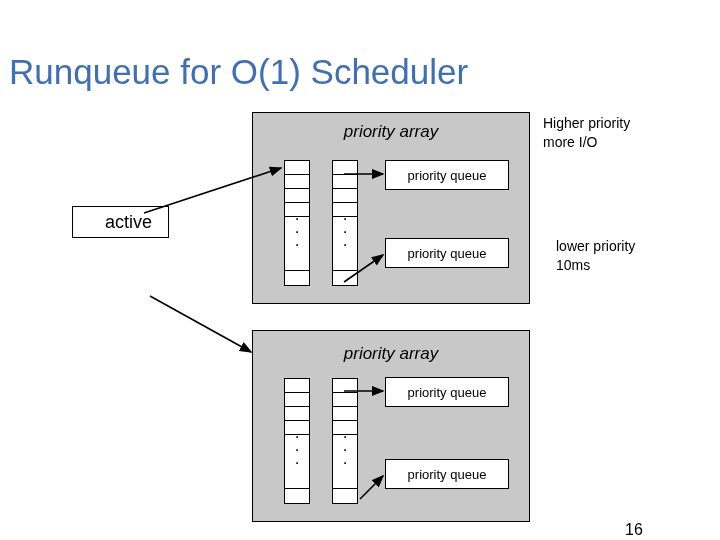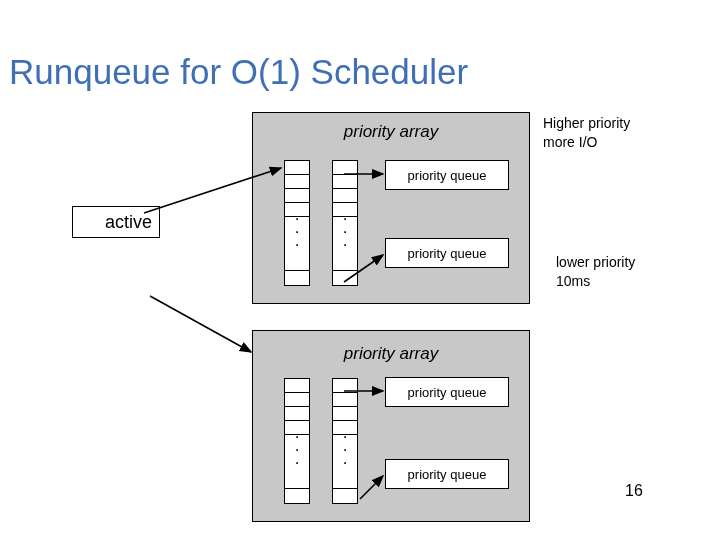--- a/index.html
+++ b/index.html
@@ -188,32 +188,32 @@
   </div>
   <div class="dots" style="left:332px; top:426px;">
     <div>.</div>
     <div>.</div>
     <div>.</div>
   </div>
 
   <div class="qbox" style="left:385px; top:377px; width:124px; height:30px;">priority queue</div>
   <div class="qbox" style="left:385px; top:459px; width:124px; height:30px;">priority queue</div>
 
-  <div class="lbox" style="left:72px; top:206px; width:88px; height:32px;padding-left:32px;">active</div>
+  <div class="lbox" style="left:72px; top:206px; width:97px; height:32px;padding-left:32px;">active</div>
 
   <div class="note" style="left:543px; top:114px;">
     <span class="ln">Higher priority</span>
     <span class="ln">more I/O</span>
   </div>
-  <div class="note" style="left:556px; top:237px;margin-top:16px;">
+  <div class="note" style="left:556px; top:237px;">
     <span class="ln">lower priority</span>
     <span class="ln">10ms</span>
   </div>
 
-  <div class="pagenum" style="left:625px; top:482px;">16</div>
+  <div class="pagenum" style="left:625px; top:521px;">16</div>
 
   <svg class="overlay">
     <defs>
       <marker id="ah" markerWidth="9" markerHeight="9" refX="7" refY="3.2" orient="auto">
         <path d="M0,0 L8,3.2 L0,6.4 z" fill="#000000"></path>
       </marker>
     </defs>
 
     <line x1="144" y1="213" x2="281" y2="168" stroke="#000000" stroke-width="1.6" marker-end="url(#ah)"></line>
 

